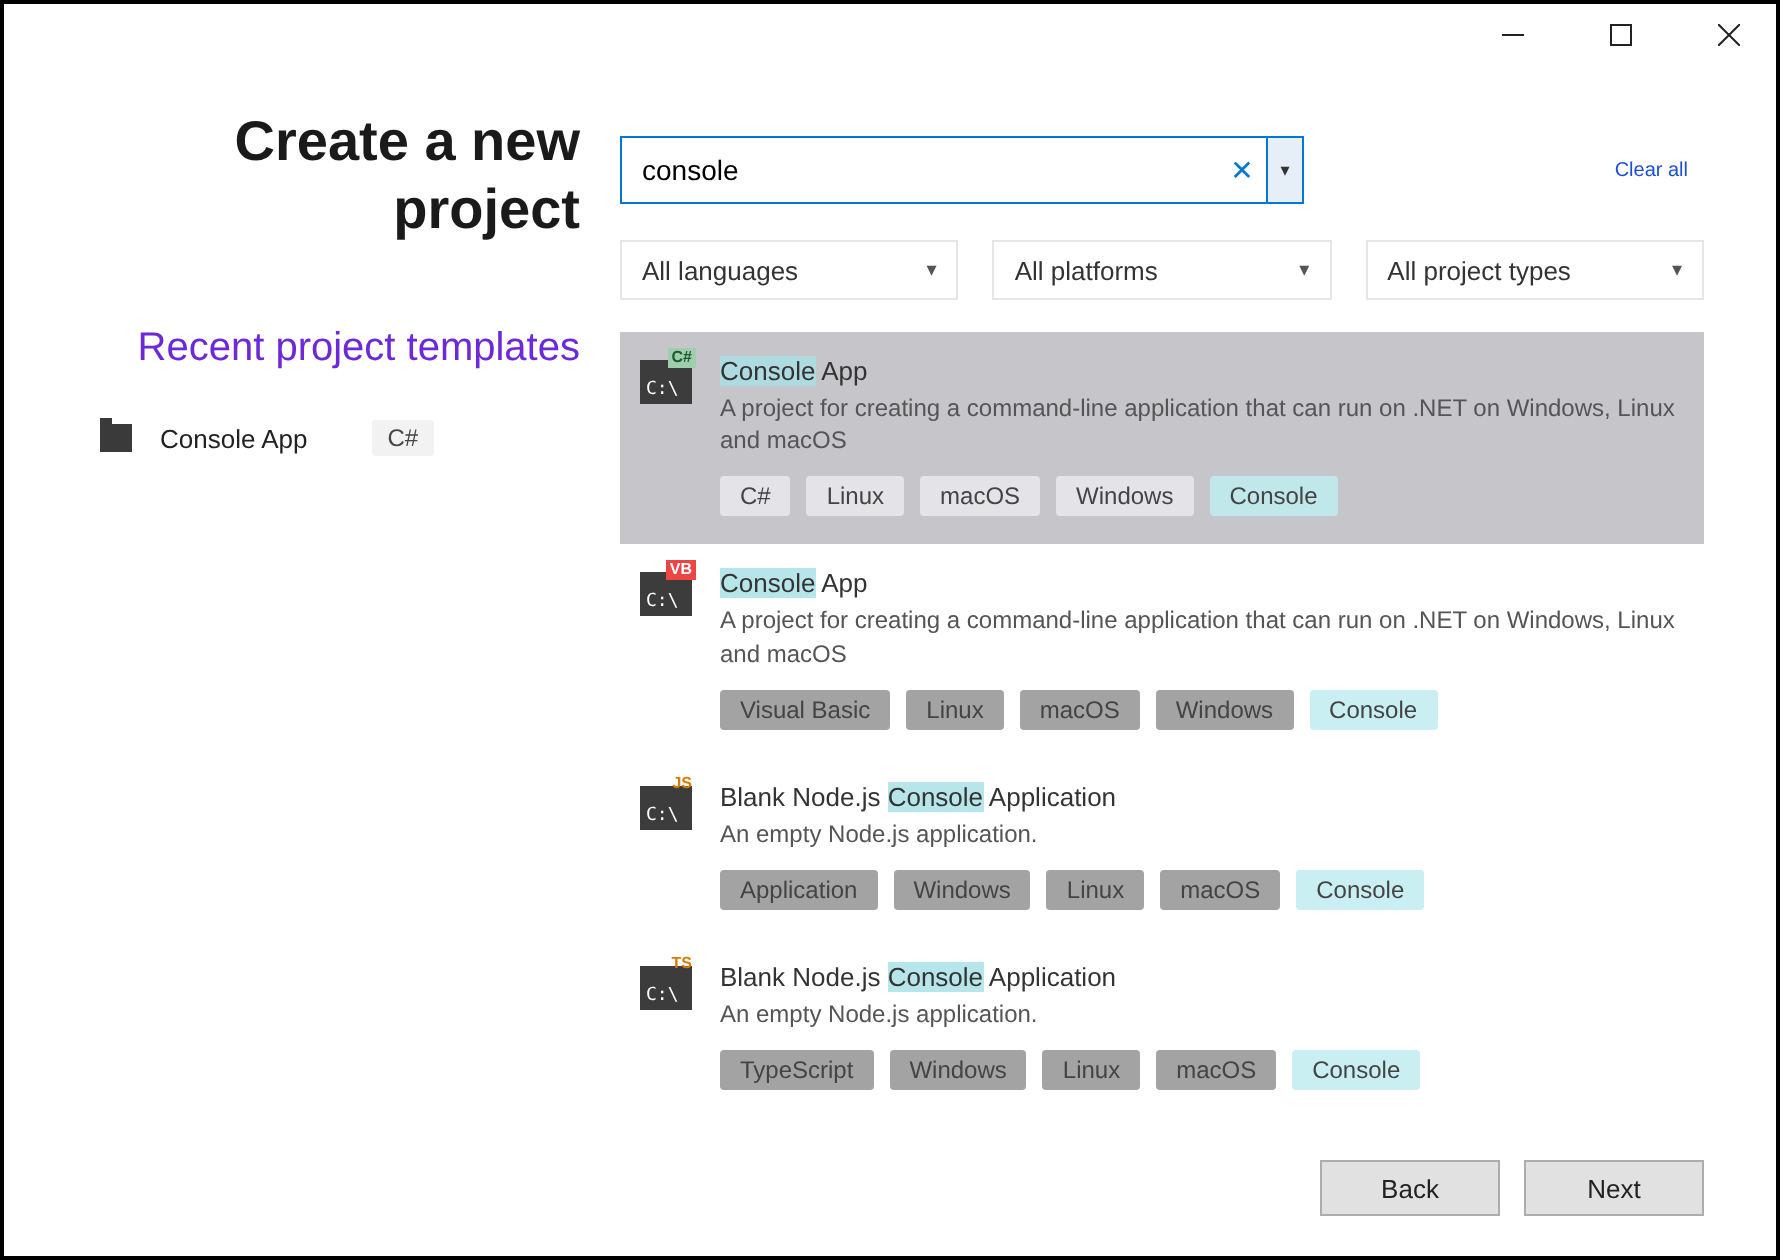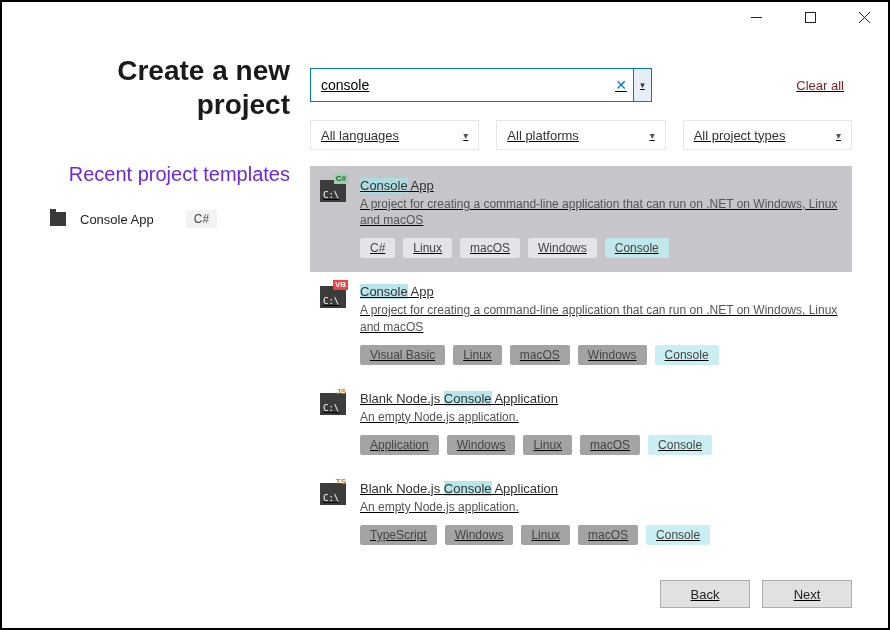--- a/index.html
+++ b/index.html
@@ -79,21 +79,20 @@
       border-radius: 2px;
       font-size: 12px;
       color: #444;
       margin-left: 18px;
     }
     .right {
       flex: 1;
       display: flex;
       flex-direction: column;
       margin-top: 26px;
-      text-decoration: underline;
     }
     .search-row {
       display: flex;
       align-items: center;
       margin-bottom: 18px;
     }
     .search-box {
       display: flex;
       border: 1px solid #0078d4;
       height: 34px;
@@ -120,22 +119,22 @@
       border-left: 1px solid #0078d4;
       background: #e6eef7;
       display: flex;
       align-items: center;
       justify-content: center;
       font-size: 9px;
       color: #333;
     }
     .clear-all {
       margin-left: auto;
-      color: #7f1d1d;
-      font-size: 13px;
+      color: #1d4ed8;
+      font-size: 10px;
       padding-right: 8px;
     }
     .filters {
       display: flex;
       gap: 17px;
       margin-bottom: 16px;
     }
     .filter-select {
       flex: 1;
       height: 30px;
@@ -221,21 +220,20 @@
     }
     .result.selected .tag { background: #e4e4e8; }
     .tag.hl { background: #c9eff2; }
     .result.selected .tag.hl { background: #c0e7ea; }
     .footer {
       position: absolute;
       bottom: 20px;
       right: 36px;
       display: flex;
       gap: 12px;
-      text-decoration: underline;
     }
     .footer button {
       width: 90px;
       height: 28px;
       border: 1px solid #adadad;
       background: #e1e1e1;
       font-size: 13px;
       font-family: inherit;
       color: #222;
     }

